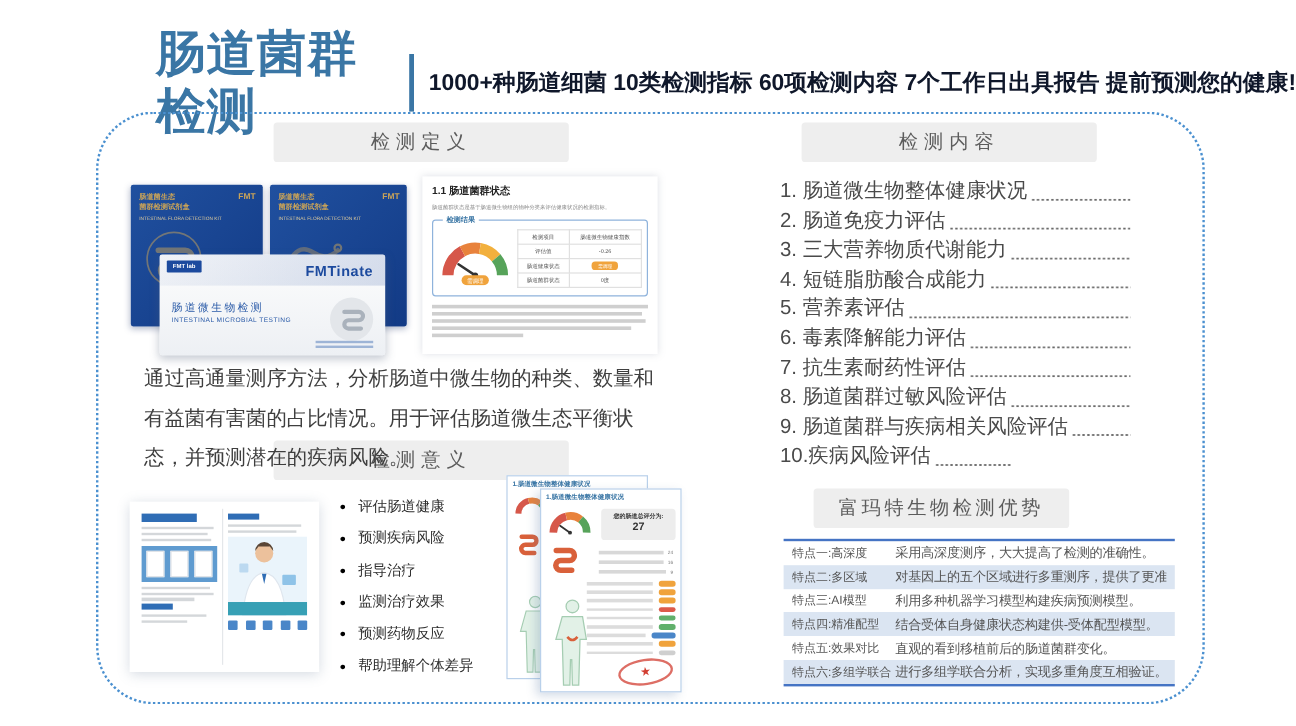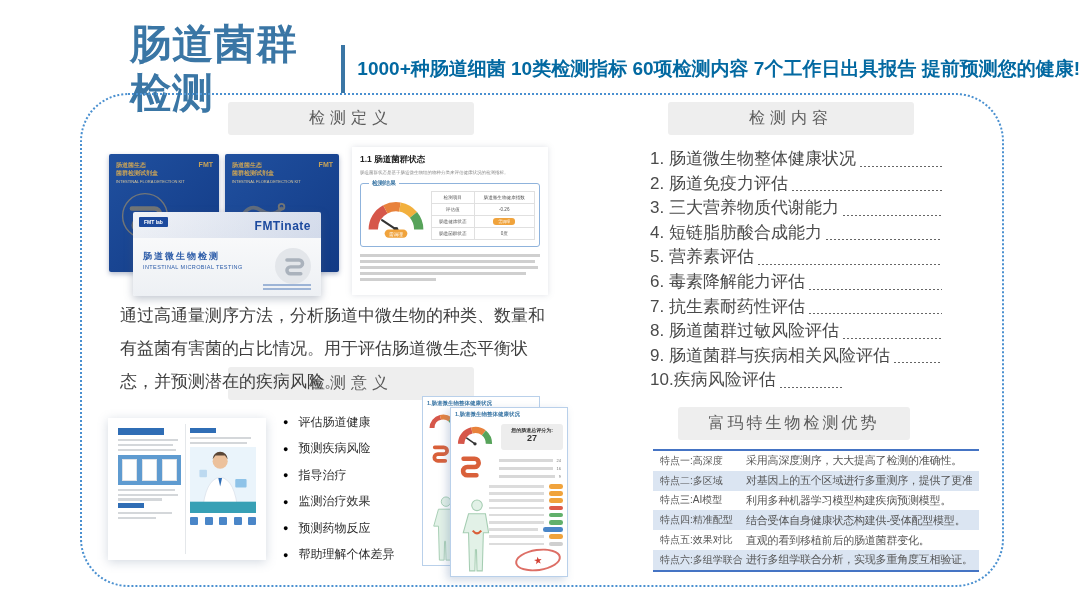--- a/index.html
+++ b/index.html
@@ -3,47 +3,47 @@
 <meta charset="utf-8">
 <style>
   html,body{margin:0;padding:0;background:#fff;}
   *{box-sizing:border-box;font-family:"Liberation Sans","DejaVu Sans",sans-serif;}
   .canvas{position:relative;width:1080px;height:605px;background:#fff;overflow:hidden;}
 
   
   .hdr{position:absolute;left:130px;top:20px;display:flex;align-items:center;}
   .title{font-size:41px;font-weight:700;color:#3a76a5;letter-spacing:1px;line-height:1.2;}
   .vbar{width:5px;height:48px;background:#3a76a5;margin:0 12px 0 10px;}
-  .subtitle{font-size:19px;font-weight:700;color:#0369a1;white-space:nowrap;}
+  .subtitle{font-size:19px;font-weight:700;color:#0f172a;white-space:nowrap;}
 
   
   .panel{position:absolute;left:80px;top:93px;width:924px;height:494px;border:2px dotted #4a90d0;border-radius:48px;}
 
   
   .pill{position:absolute;height:33px;background:#eeeeee;border-radius:3px;display:flex;align-items:center;justify-content:center;font-size:16px;color:#5c5c5c;letter-spacing:5px;}
   .pill-def{left:228px;top:102px;width:246px;}
   .pill-sig{left:228px;top:367px;width:246px;}
   .pill-content{left:668px;top:102px;width:246px;}
-  .pill-adv{left:678px;top:407px;width:232px;letter-spacing:3px;}
+  .pill-adv{left:678px;top:407px;width:213px;letter-spacing:3px;}
 
   
   .kit{position:absolute;left:103px;top:146px;width:240px;height:150px;}
   .kbox{position:absolute;top:8px;width:110px;height:118px;background:linear-gradient(135deg,#20509f,#123a85);border-radius:2px;box-shadow:0 2px 5px rgba(40,60,110,.35);overflow:hidden;}
   .kbox-l{left:6px;}
   .kbox-r{left:122px;width:114px;}
   .kbox-txt{position:absolute;left:7px;top:7px;}
   .g1{font-size:6px;font-weight:700;color:#c9a358;line-height:1.4;white-space:nowrap;}
   .g2{font-size:4px;color:#d8c79d;white-space:nowrap;margin-top:1px;}
   .kbox-brand{position:absolute;right:6px;top:7px;font-size:7px;font-weight:700;color:#c9a358;}
   .kbox-gut{position:absolute;left:8px;top:34px;opacity:.5;}
   .kwhite{position:absolute;left:30px;top:66px;width:188px;height:84px;background:linear-gradient(180deg,#fdfdfd,#edf0f4);border-radius:2px;box-shadow:0 3px 8px rgba(80,95,120,.35);overflow:hidden;}
   .kw-band{position:absolute;left:0;top:0;width:100%;height:26px;background:linear-gradient(90deg,rgba(40,80,160,.06),rgba(40,80,160,.18));}
   .chip{position:absolute;left:6px;top:5px;background:#1c4a9e;color:#fff;font-size:5px;padding:2px 5px;border-radius:1px;font-weight:700;}
   .inate{position:absolute;right:10px;top:7px;font-size:12px;font-weight:700;color:#1c4a9e;letter-spacing:.5px;}
-  .kw-cn{position:absolute;left:10px;top:38px;font-size:9px;font-weight:700;color:#2b5ba8;letter-spacing:2px;}
+  .kw-cn{position:absolute;left:10px;top:38px;font-size:9px;font-weight:400;color:#2b5ba8;letter-spacing:2px;}
   .kw-en{position:absolute;left:10px;top:52px;font-size:5.5px;color:#2b5ba8;letter-spacing:.4px;}
   .kw-badge{position:absolute;right:10px;top:36px;width:36px;height:36px;border-radius:50%;background:#e3e6ea;display:flex;align-items:center;justify-content:center;}
   .kw-lines{position:absolute;right:10px;bottom:4px;width:48px;}
   .kw-lines i{display:block;height:2px;background:#9db4d6;margin-bottom:2px;}
 
   
   .rdoc{position:absolute;left:352px;top:147px;width:196px;height:148px;background:#fff;box-shadow:0 0 6px rgba(130,140,160,.25);padding:7px 8px;}
   .rdoc-h{font-size:8.5px;font-weight:700;color:#222;}
   .rdoc-intro{font-size:4.5px;color:#888;margin-top:4px;white-space:nowrap;overflow:hidden;}
   .rbox{position:relative;margin-top:8px;border:1px solid #8fb3dc;border-radius:3px;height:64px;display:flex;align-items:center;padding:4px;}

